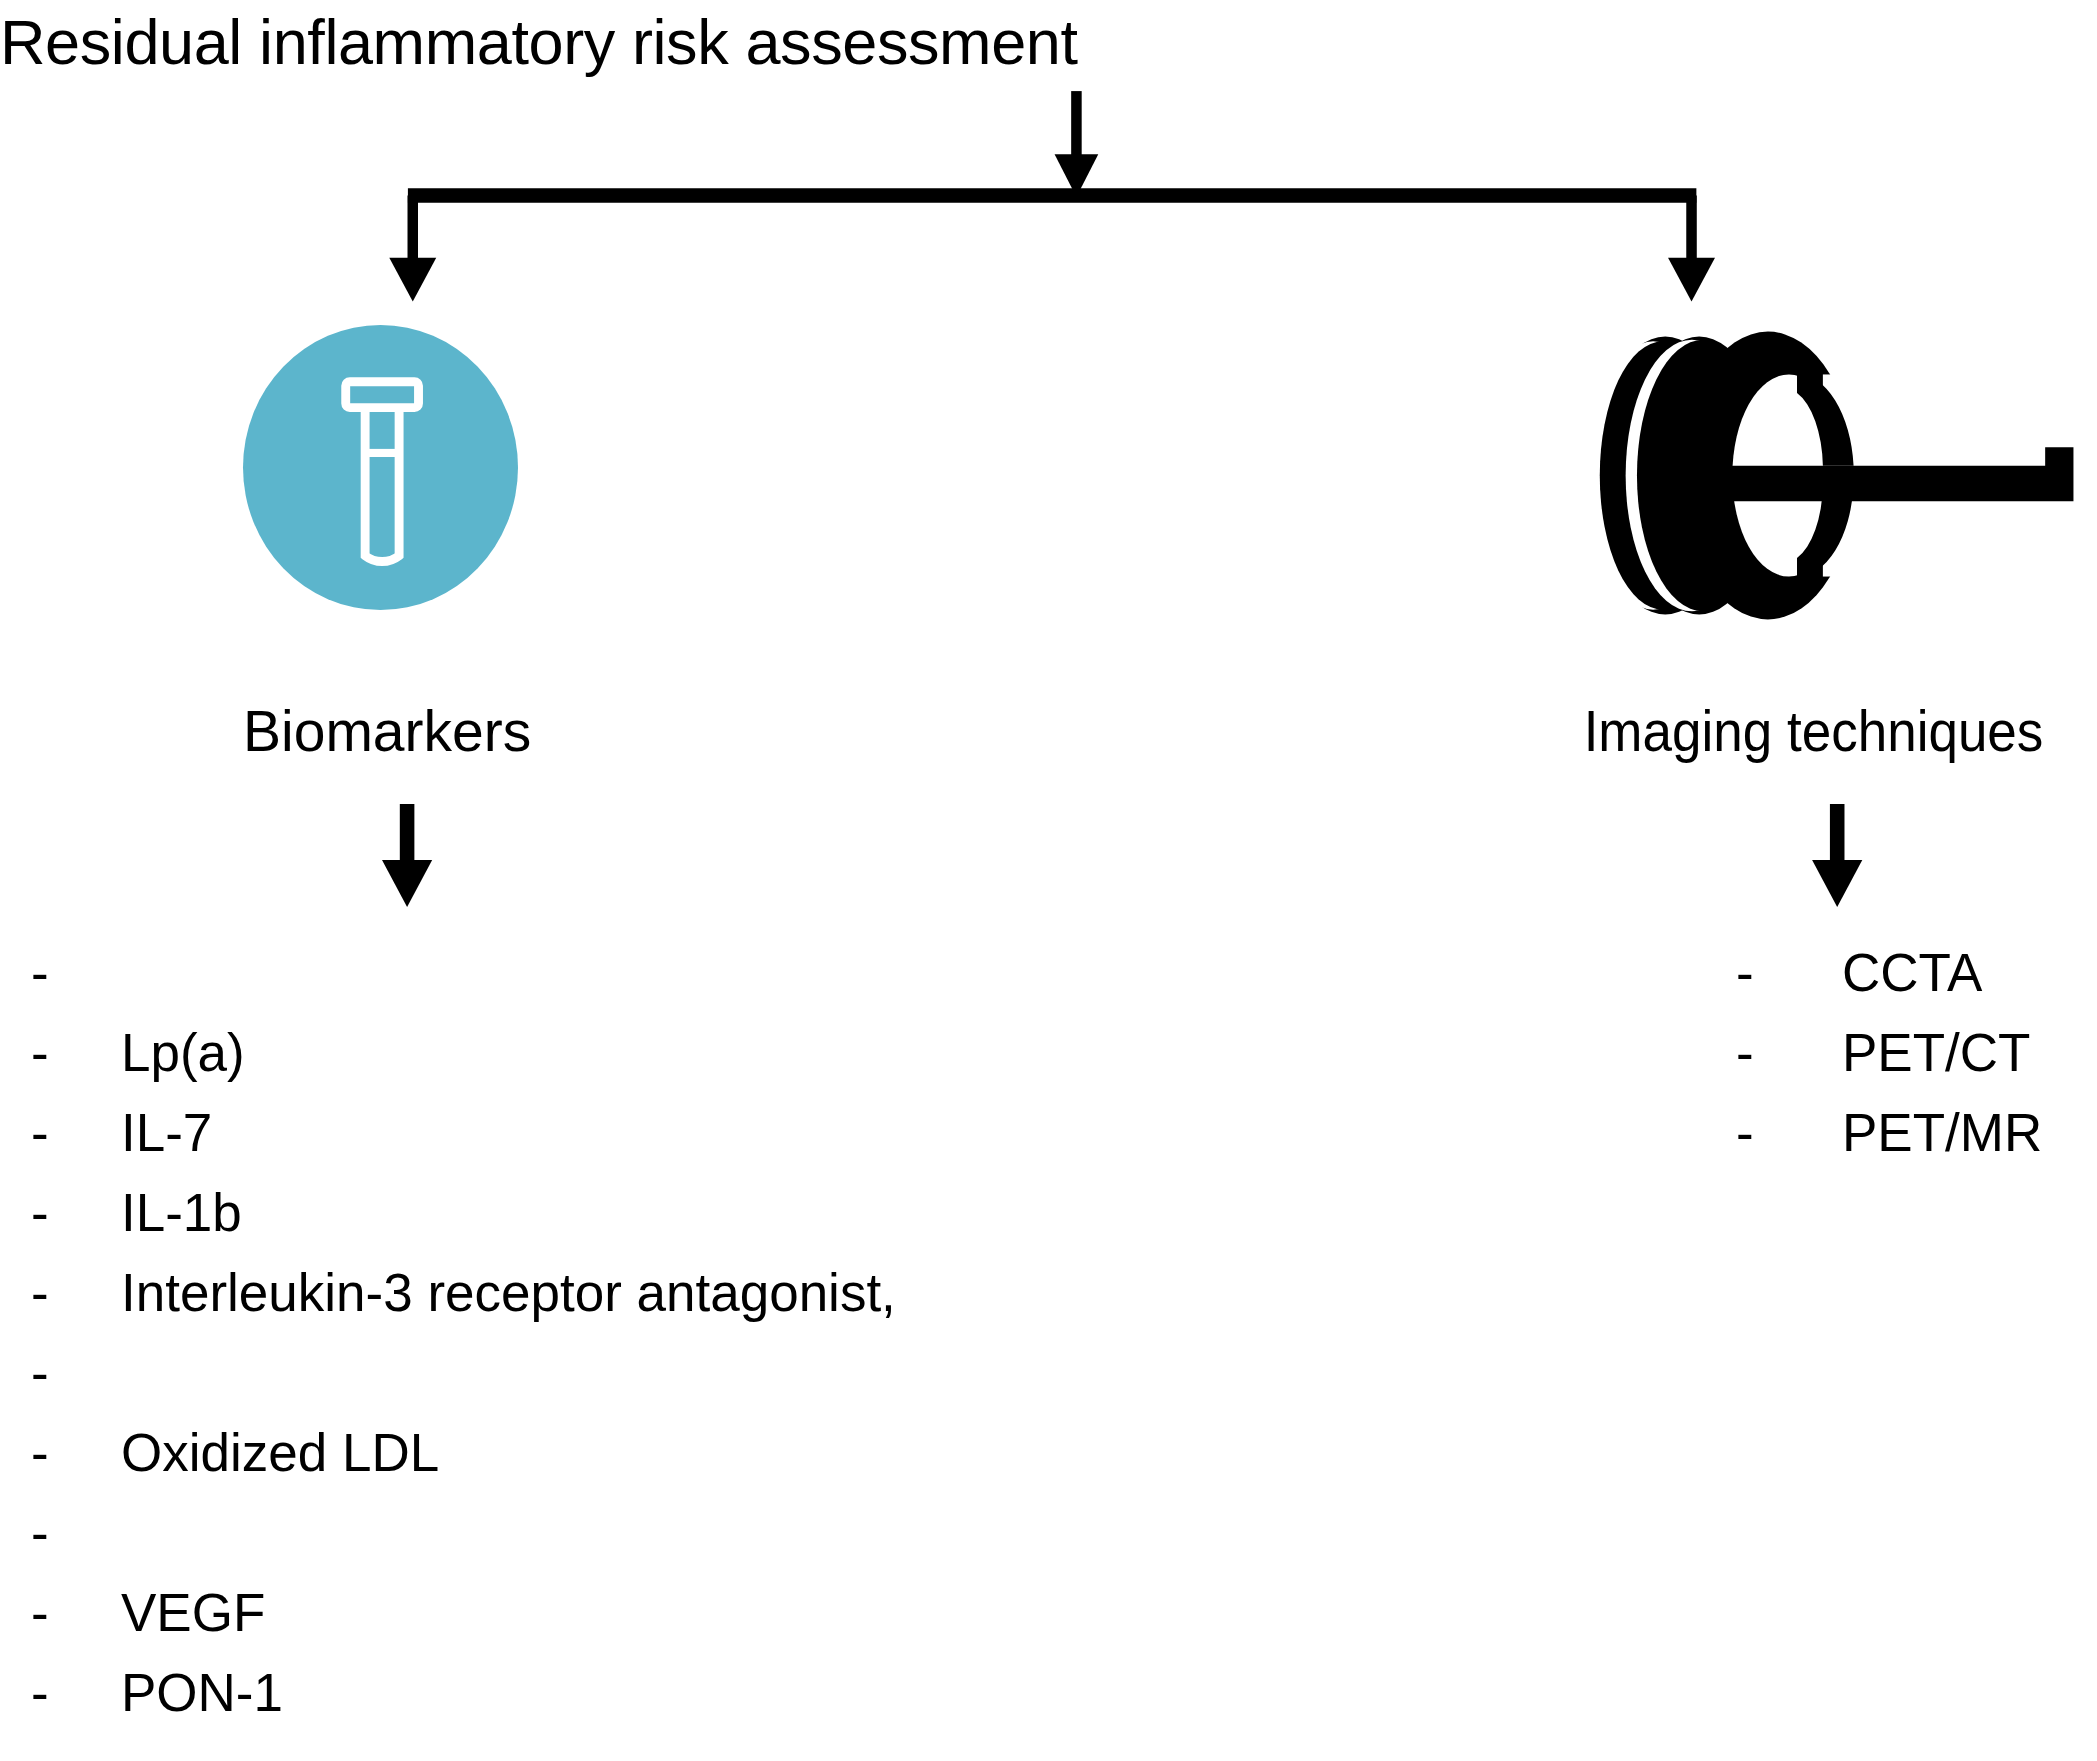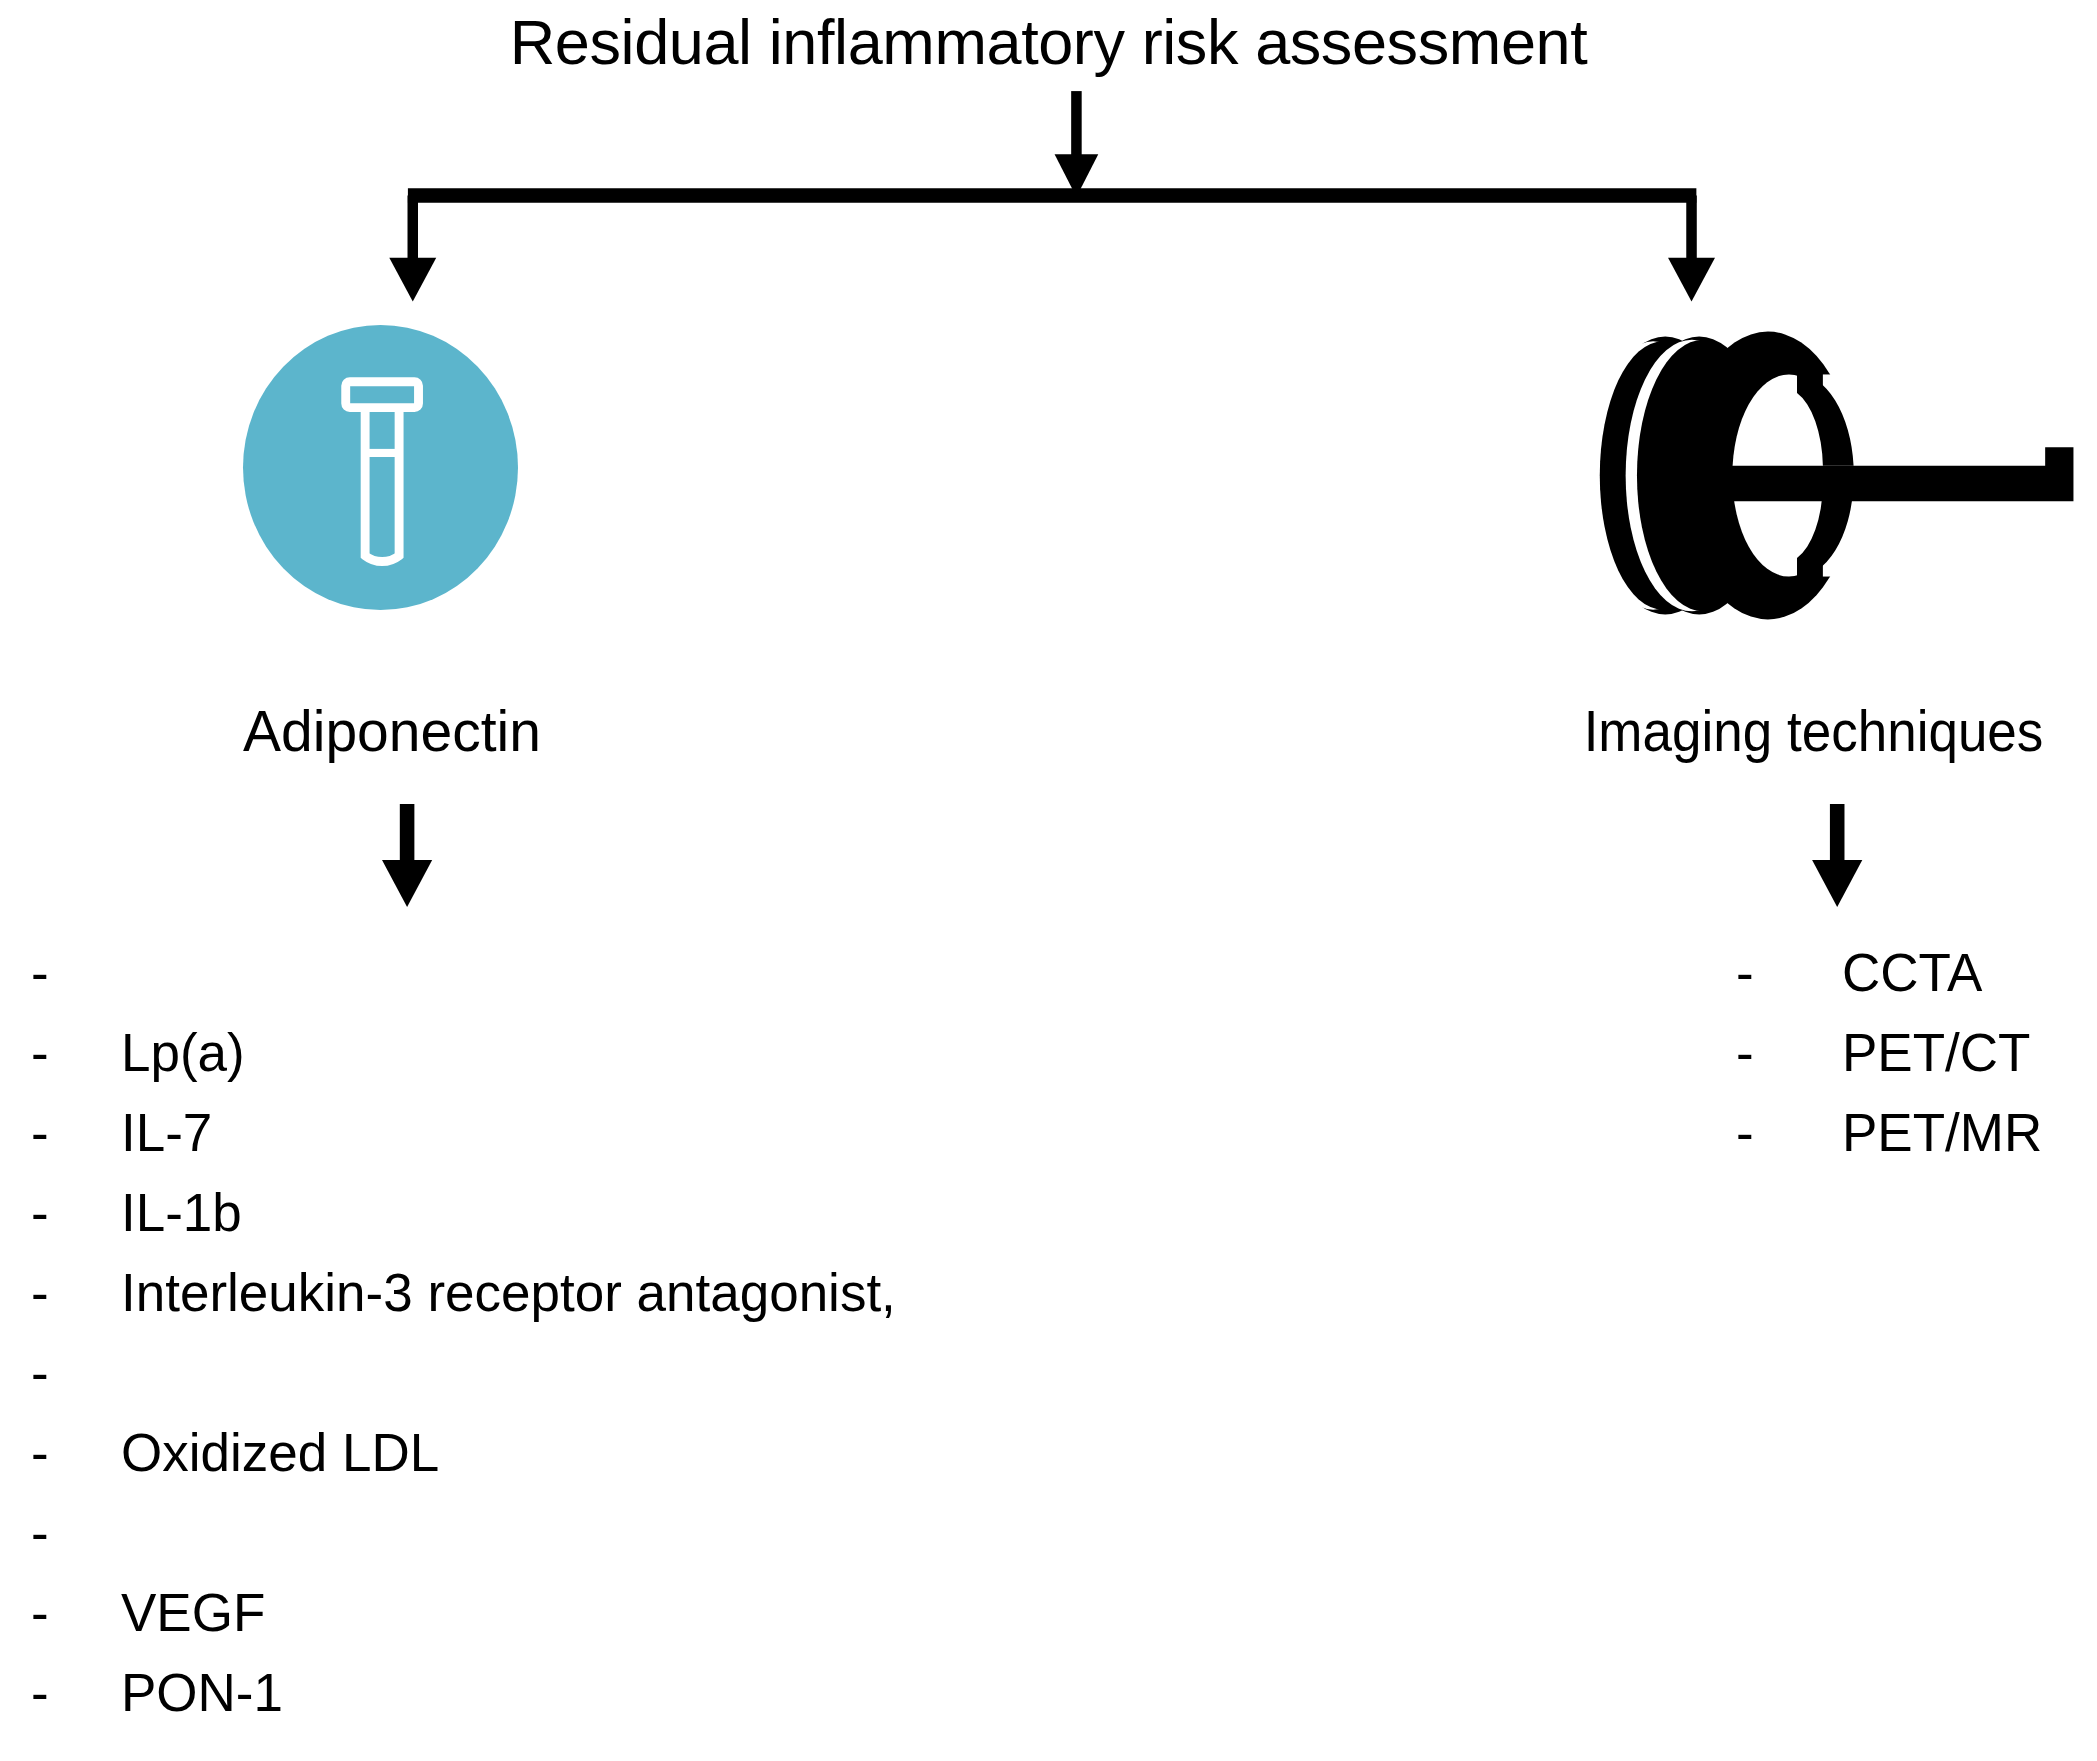--- a/index.html
+++ b/index.html
@@ -16,21 +16,20 @@
     font-family: "Liberation Sans", sans-serif;
     color: #000000;
   }
 
   
   #title {
     position: absolute;
     left: 0;
     top: 11.3px;
     width: 2097px;
-    text-align: center;
     font-size: 63px;
     line-height: 1.0;
     letter-spacing: -0.4px;
     white-space: nowrap;
   }
 
   
   #connectors {
     position: absolute;
     left: 0;
@@ -196,21 +195,21 @@
       <ellipse cx="248" cy="180" rx="70" ry="125" fill="#ffffff"></ellipse>
 
       <rect x="290" y="55" width="130" height="250" fill="#ffffff"></rect>
       <path d="M 258 55 A 70 125 0 0 1 328 168 L 290 168 A 48 100 0 0 0 258 78 Z" fill="#000000"></path>
       <path d="M 258 305 A 70 125 0 0 0 328 192 L 290 192 A 48 100 0 0 1 258 282 Z" fill="#000000"></path>
 
       <path d="M 170 168 L 565 168 L 565 145 L 600 145 L 600 212 L 170 212 Z" fill="#000000"></path>
     </svg>
   </div>
 
-  <div class="col-label" id="label-biomarkers">Adiponectin</div>
+  <div class="col-label" id="label-biomarkers">Biomarkers</div>
   <div class="col-label" id="label-imaging">Imaging techniques</div>
 
   <div class="list" id="list-biomarkers">
     <div class="list-item">
       <span class="bullet">-</span>
     </div>
     <div class="list-item">
       <span class="bullet">-</span>
       <span class="item-text">Lp(a)</span>
     </div>

